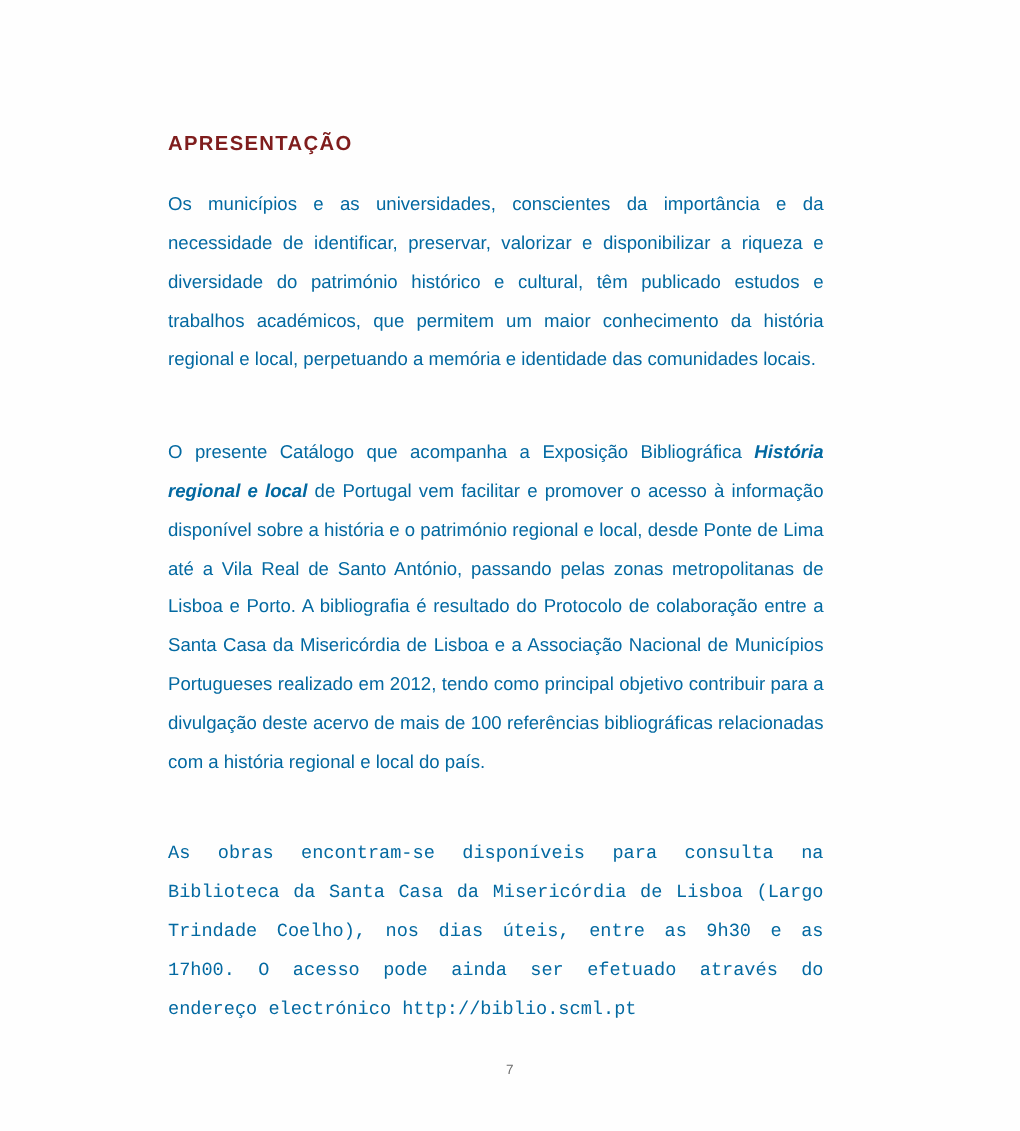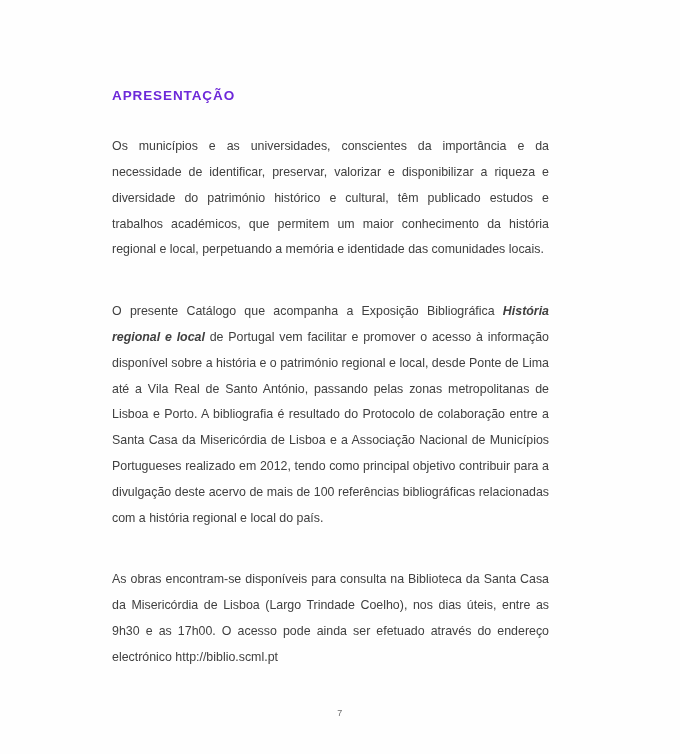--- a/index.html
+++ b/index.html
@@ -24,40 +24,41 @@
   }
 
   .content {
     position: absolute;
     left: 112px;
     top: 88px;
     width: 437px;
   }
 
   .section-heading {
-    color: #6d28d9;
+    color: #7f1d1d;
     font-size: 13.5px;
     font-weight: bold;
     letter-spacing: 0.9px;
-    margin: 0 0 30px 0;
+    margin: 0 0 20px 0;
     line-height: 1.2;
   }
 
   .body-par {
-    color: #404040;
+    color: #0369a1;
     font-size: 12.4px;
     line-height: 25.8px;
     text-align: justify;
     margin: 0 0 18px 0;
     -webkit-hyphens: none;
     hyphens: none;
   }
 
   .body-par:last-of-type {
     margin-bottom: 0;
+    font-family: Liberation Mono, monospace;
   }
 
   .par-gap {
     height: 18px;
   }
 
   .work-title {
     font-weight: bold;
     font-style: italic;
   }

